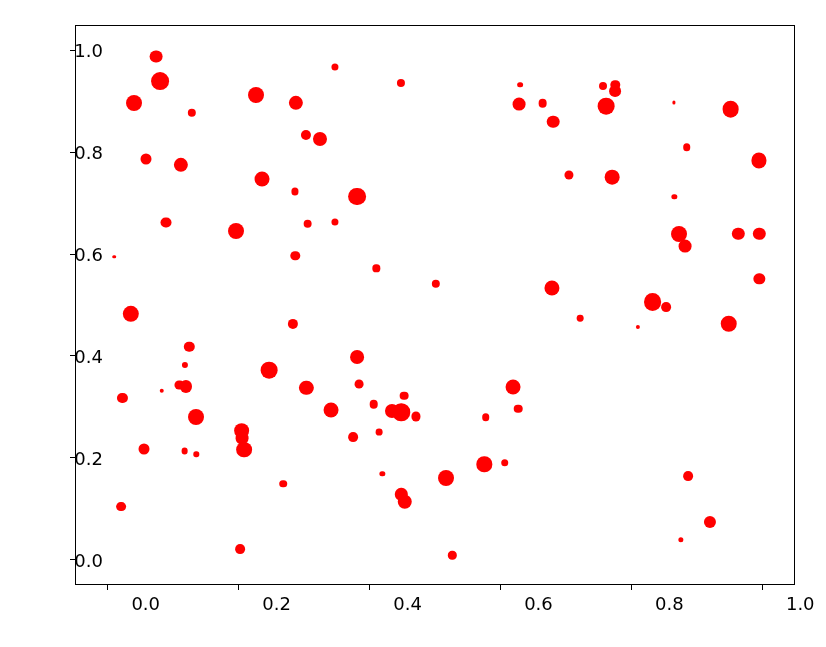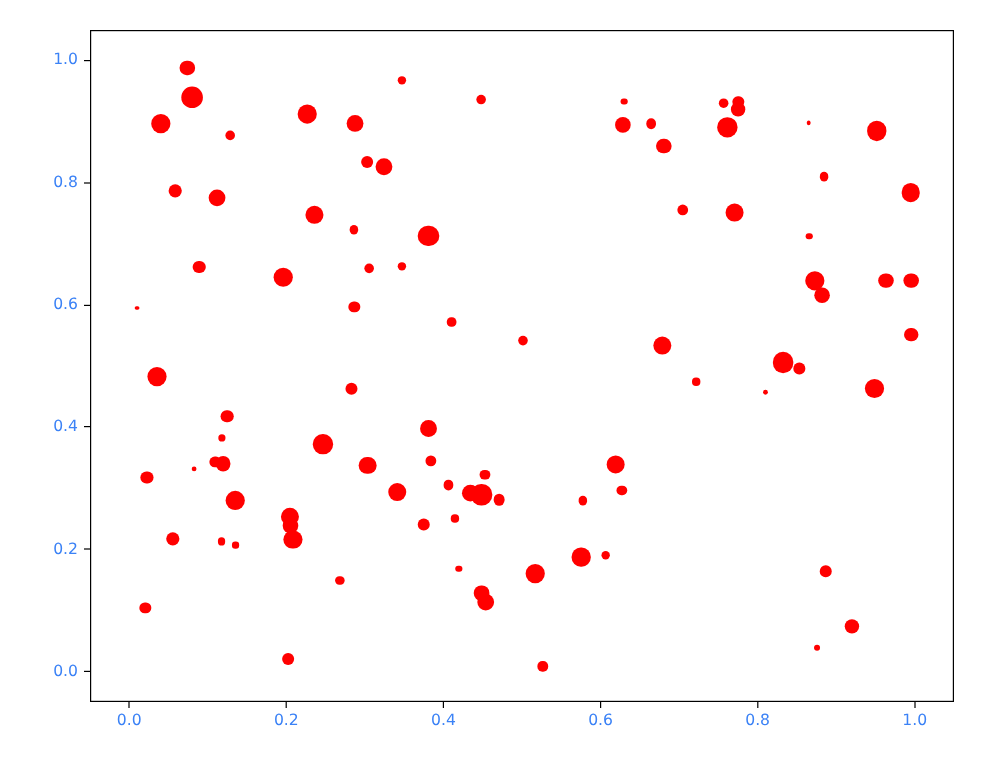--- a/index.html
+++ b/index.html
@@ -24,23 +24,24 @@
     position: absolute;
     border-radius: 50%;
     transform: translate(-50%, -50%);
   }
   .tick {
     position: absolute;
     background: #000000;
   }
   .tick-label {
     position: absolute;
-    font-size: 13px;
-    color: #3b82f6;
+    font-size: 18px;
+    color: #000000;
     white-space: nowrap;
+    margin-left: 38px;
   }
 </style>
 </head>
 <body>
 
 <div class="figure">
   <div class="axes" id="axes" style="left: 75px; top: 25px; width: 720px; height: 560px;">
       <div class="point" style="width: 12.7662px; height: 12.7662px; background: rgb(255, 0, 0); left: 79.8545px; top: 30.5455px;"></div>
       <div class="point" style="width: 7.1365px; height: 7.1365px; background: rgb(255, 0, 0); left: 258.545px; top: 41.2364px;"></div>
       <div class="point" style="width: 17.8412px; height: 17.8412px; background: rgb(255, 0, 0); left: 83.7818px; top: 55.4909px;"></div>

